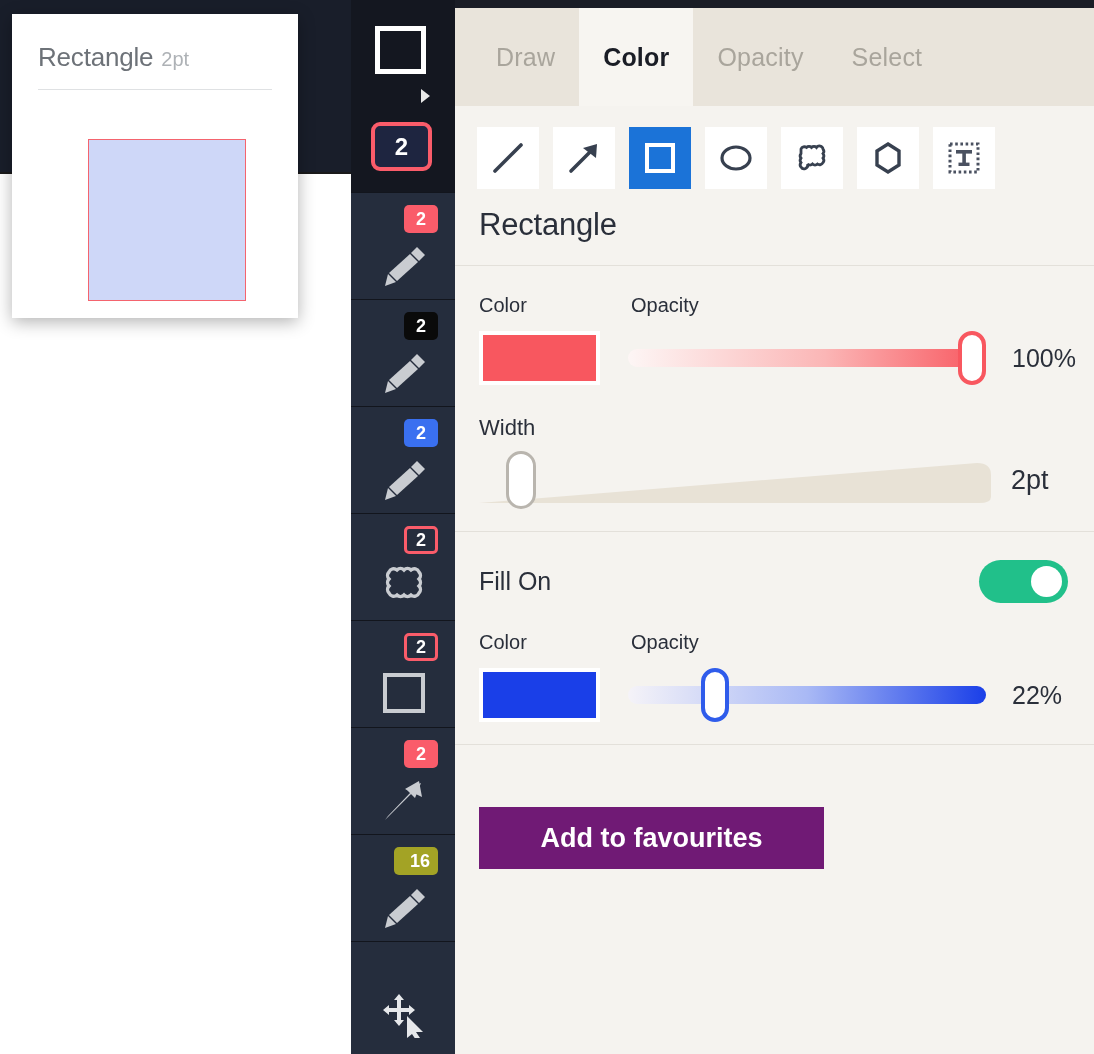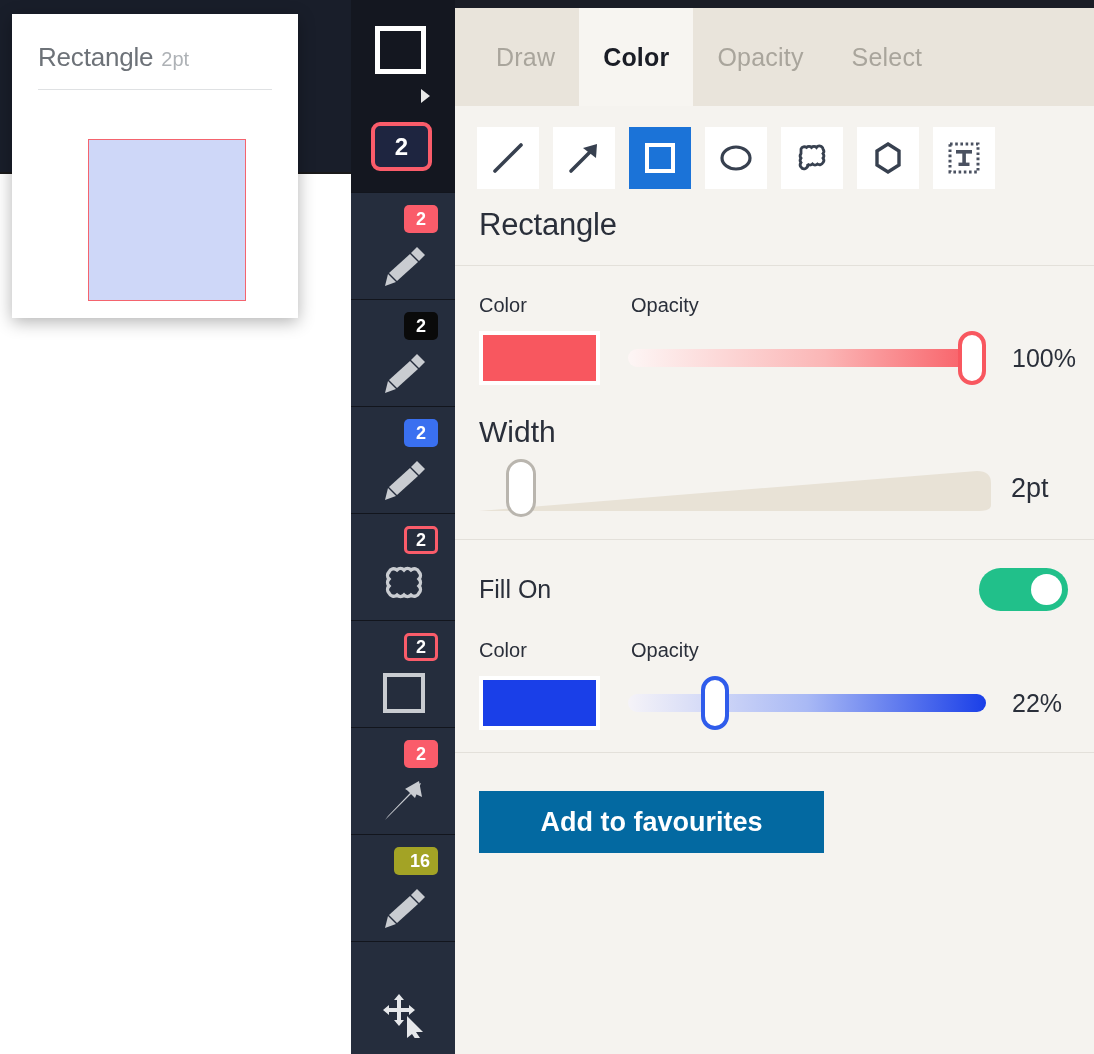--- a/index.html
+++ b/index.html
@@ -175,35 +175,35 @@
   }
   .slider-knob {
     position:absolute; top:0; width:28px; height:54px;
     border-radius:15px; background:#ffffff; border:4px solid #f8575f;
   }
   .slider-knob.blue { border-color:#2f5ceb; }
   .slider-value {
     font-size:25px; color:#2a2f3a; margin-left:26px; white-space:nowrap;
   }
 
-  .width-label { font-size:30px; color:#2a2f3a; padding:30px 0 0 24px; }
+  .width-label { font-size:22px; color:#2a2f3a; padding:30px 0 0 24px; }
   .width-row { display:flex; align-items:center; padding:10px 0 0 24px; }
   .width-wrap { position:relative; width:512px; height:58px; }
   .width-wedge {
     position:absolute; left:0; top:0; width:512px; height:58px;
   }
   .width-knob {
     position:absolute; left:14px; top:0; width:30px; height:58px;
     border-radius:16px; background:#ffffff; border:3px solid #b9b5ae;
   }
   .width-value { font-size:27px; color:#2a2f3a; margin-left:20px; }
 
   .fav-btn {
-    margin:38px 0 0 24px; width:345px; height:62px;
-    background:#0369a1; color:#ffffff;
+    margin:62px 0 0 24px; width:345px; height:62px;
+    background:#701a75; color:#ffffff;
     font-size:27px; font-weight:700;
     display:flex; align-items:center; justify-content:center;
     border:none; cursor:pointer; font-family:"Liberation Sans", sans-serif;
   }
 </style>
 </head>
 <body>
 
 <div id="root">
 

